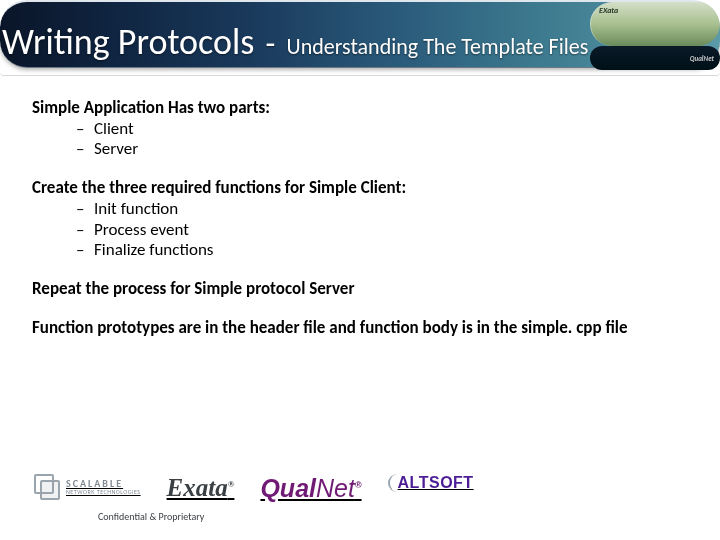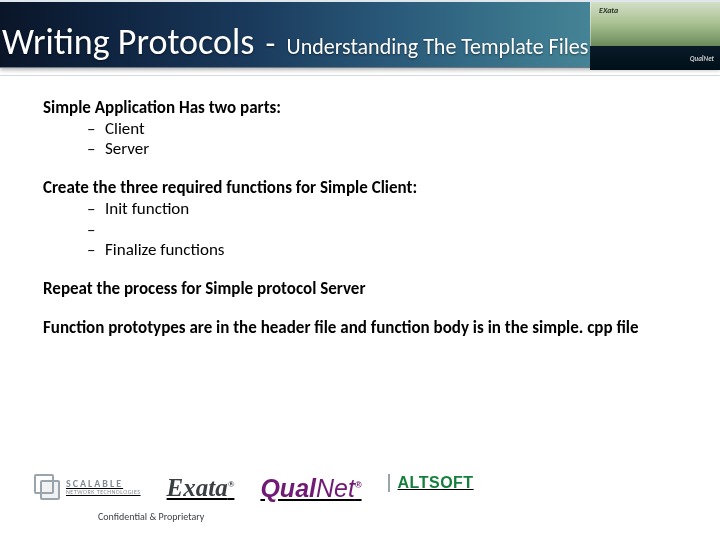--- a/index.html
+++ b/index.html
@@ -1,15 +1,15 @@
 <!DOCTYPE html>
 <html><head>
 <meta charset="utf-8">
 <style>
-  * { margin: 0; padding: 0; box-sizing: border-box; }
+  * { margin: 0; padding: 0; box-sizing: border-box; border-radius: 27px; }
   body {
     width: 720px;
     height: 540px;
     font-family: Calibri, Arial, sans-serif;
     background: #ffffff;
     position: relative;
     overflow: hidden;
   }
   .header-band {
     position: relative;
@@ -67,21 +67,21 @@
   .title .main-t { font-size: 36px; }
   .title .dash { font-size: 32px; margin: 0 4px; }
   .title .sub-t { font-size: 22px; }
   .underline {
     width: 100%;
     height: 8px;
     background: #ffffff;
     border-bottom: 1px solid #d4d9de;
   }
   .content {
-    padding: 22px 34px 0 43px;
+    padding: 22px 34px 0 32px;
     color: #000000;
     font-size: 17px;
     line-height: 1.22;
   }
   .block { margin-bottom: 18px; }
   .bold-lead { font-weight: 700; }
   .indent1 { padding-left: 44px; }
   .bullet { display: flex; }
   .bullet .dash { width: 18px; flex: 0 0 18px; }
   .logos {
@@ -133,21 +133,21 @@
     font-weight: bold;
     font-size: 25px;
     color: #701a75;
   }
   .logo-qualnet .thin { font-weight: 400; }
   .logo-qualnet .reg { font-size: 9px; vertical-align: super; font-style: normal; }
   .logo-altsoft {
     font-family: Arial, sans-serif;
     font-weight: bold;
     font-size: 16px;
-    color: #15803d;
+    color: #4c1d95;
     letter-spacing: 0.5px;
     border-left: 2px solid #9aa4ac;
     padding-left: 8px;
   }
   .footer-text {
     position: absolute;
     bottom: 17px;
     left: 98px;
     font-size: 10px;
     color: #3a3f44;
@@ -189,20 +189,21 @@
 
   <div class="block">
     <div class="bold-lead">Create the three required functions for Simple Client:</div>
     <div class="indent1">
       <div class="bullet">
           <span class="dash">–</span>
           <span>Init function</span>
         </div>
       <div class="bullet">
           <span class="dash">–</span>
+          <span>Process event</span>
         </div>
       <div class="bullet">
           <span class="dash">–</span>
           <span>Finalize functions</span>
         </div>
     </div>
   </div>
 
   <div class="block">
     <div class="bold-lead">Repeat the process for Simple protocol Server</div>

